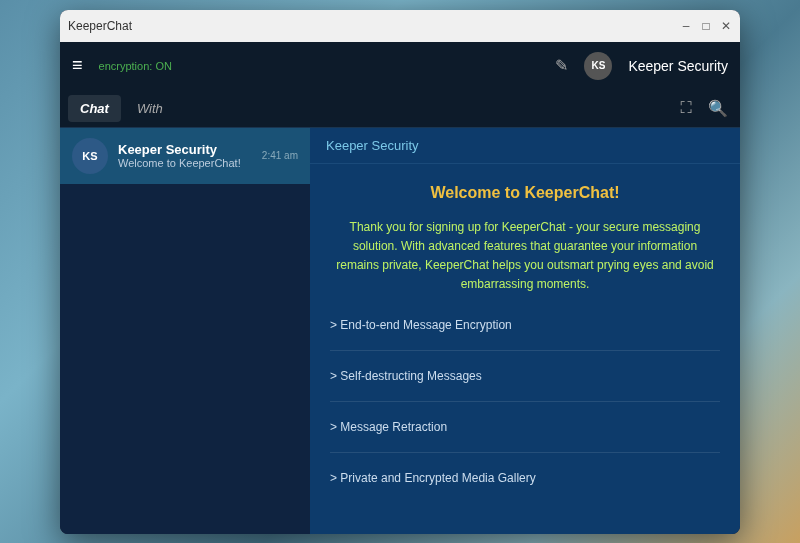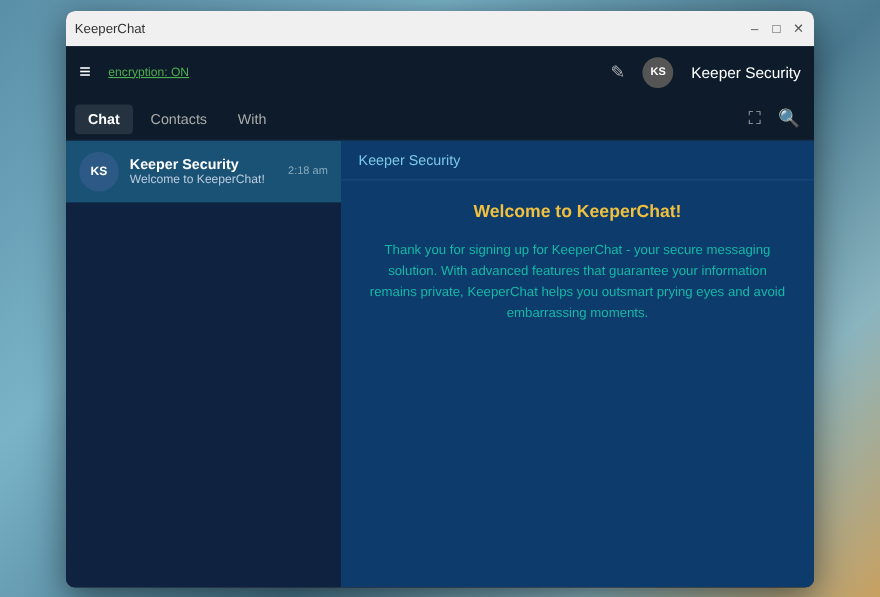--- a/index.html
+++ b/index.html
@@ -119,20 +119,21 @@
       gap: 4px;
       border-bottom: 1px solid #1a3550;
       flex-shrink: 0;
     }
     .tab {
       padding: 6px 12px;
       font-size: 13px;
       color: #aaa;
       cursor: pointer;
       border-radius: 4px;
+      font-style: italic;
     }
     .tab.active {
       color: #fff;
       background: rgba(255,255,255,0.1);
       font-weight: 600;
     }
     .tabs-spacer { flex: 1; }
     .tab-icon {
       width: 28px;
       height: 28px;
@@ -224,21 +225,21 @@
     }
     .welcome-title {
       font-size: 16px;
       font-weight: 700;
       color: #f0c040;
       text-align: center;
       margin-bottom: 16px;
     }
     .welcome-text {
       font-size: 12px;
-      color: #14b8a6;
+      color: #bef264;
       text-align: center;
       line-height: 1.6;
       margin-bottom: 20px;
     }
     .feature-list {
       display: flex;
       flex-direction: column;
       gap: 12px;
     }
     .feature-item {
@@ -263,56 +264,65 @@
       <span class="titlebar-btn">–</span>
       <span class="titlebar-btn">□</span>
       <span class="titlebar-btn">✕</span>
     </div>
   </div>
 
   <div class="app-content">
 
     <div class="header">
       <span class="hamburger">≡</span>
-      <span class="encryption-badge" style="color: rgb(76, 175, 80); text-decoration: underline;">encryption: ON</span>
+      <span class="encryption-badge" style="color: rgb(76, 175, 80);">encryption: ON</span>
       <div class="header-spacer"></div>
       <span class="compose-icon">✎</span>
       <div class="user-avatar-header">KS</div>
       <span class="header-username">Keeper Security</span>
     </div>
 
     <div class="tabs">
       <div class="tab active">Chat</div>
-      <div class="tab">Contacts</div>
       <div class="tab">With</div>
       <div class="tabs-spacer"></div>
       <div class="tab-icon">⛶</div>
       <div class="tab-icon">🔍</div>
     </div>
 
     <div class="main-area">
 
       <div class="chat-list">
         <div class="chat-item">
           <div class="chat-avatar">
             <span>KS</span>
           </div>
           <div class="chat-info">
             <div class="chat-name">Keeper Security</div>
             <div class="chat-preview">Welcome to KeeperChat!</div>
           </div>
-          <div class="chat-time">2:18 am</div>
+          <div class="chat-time">2:41 am</div>
         </div>
       </div>
 
       <div class="chat-panel">
         <div class="chat-panel-header">
           <span>Keeper Security</span>
         </div>
         <div class="chat-panel-body">
           <div class="welcome-title">Welcome to KeeperChat!</div>
           <div class="welcome-text">Thank you for signing up for KeeperChat - your secure messaging solution. With advanced features that guarantee your information remains private, KeeperChat helps you outsmart prying eyes and avoid embarrassing moments.</div>
+          <div class="feature-list">
+            <div class="feature-item">&gt; End-to-end Message Encryption</div>
+            <hr class="feature-separator">
+            <div class="feature-item">&gt; Self-destructing Messages</div>
+            <hr class="feature-separator">
+            <div class="feature-item">&gt; Message Retraction</div>
+            <hr class="feature-separator">
+            <div class="feature-item">&gt; Private and Encrypted Media Gallery</div>
+
+          </div>
         </div>
       </div>
 
     </div>
   </div>
 </div>
 
 </body></html>

